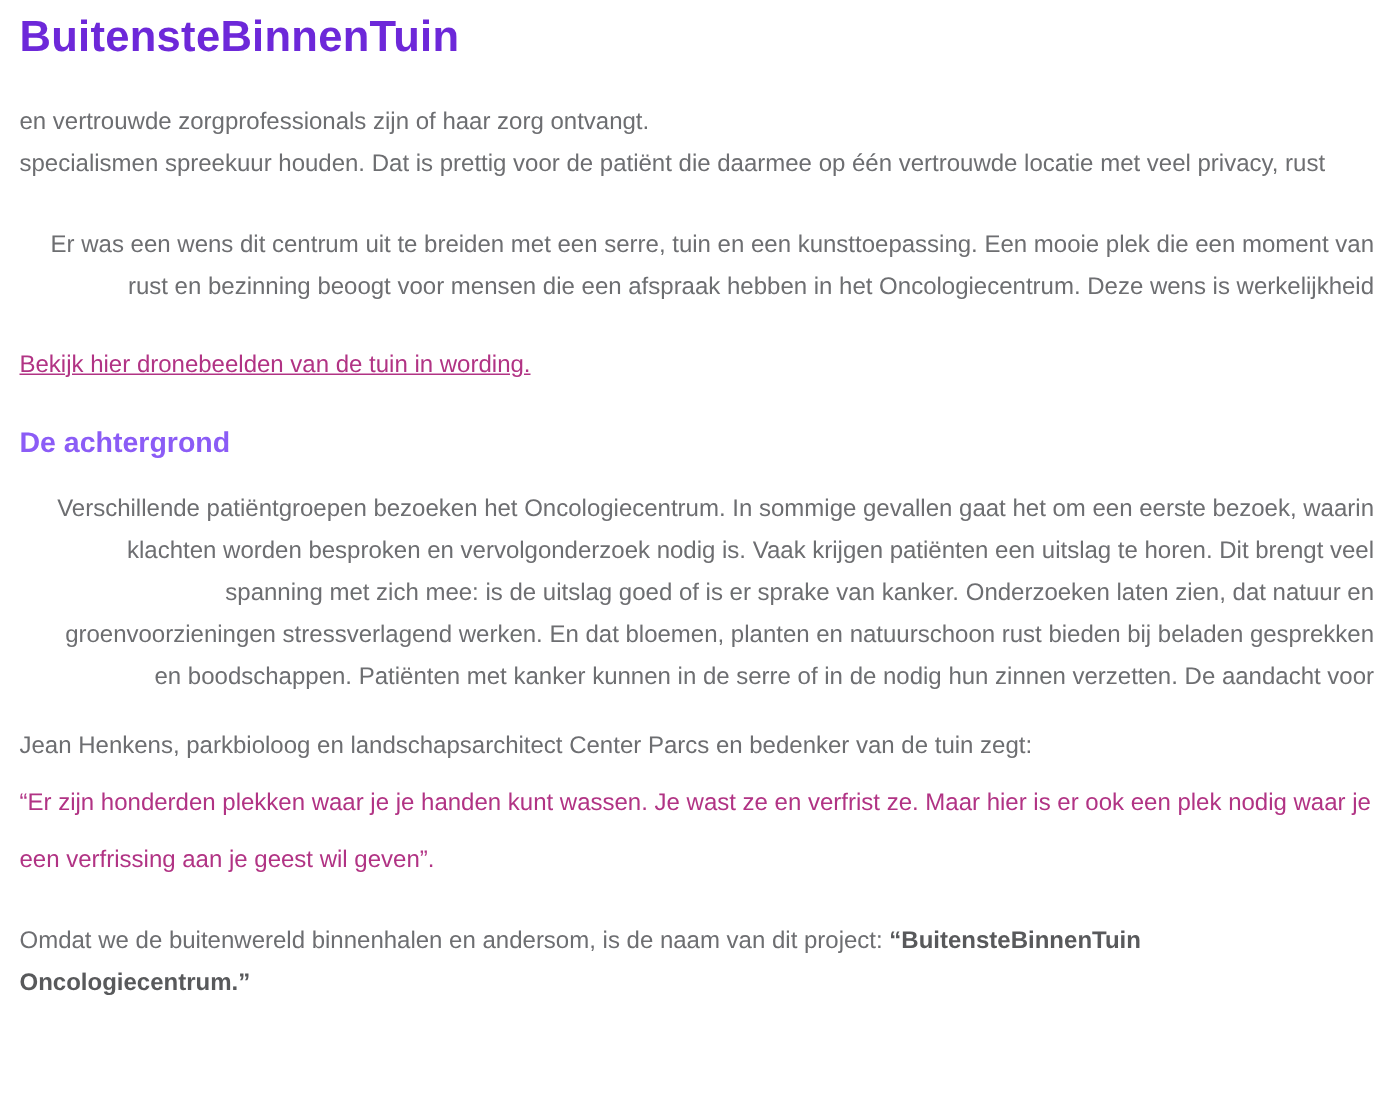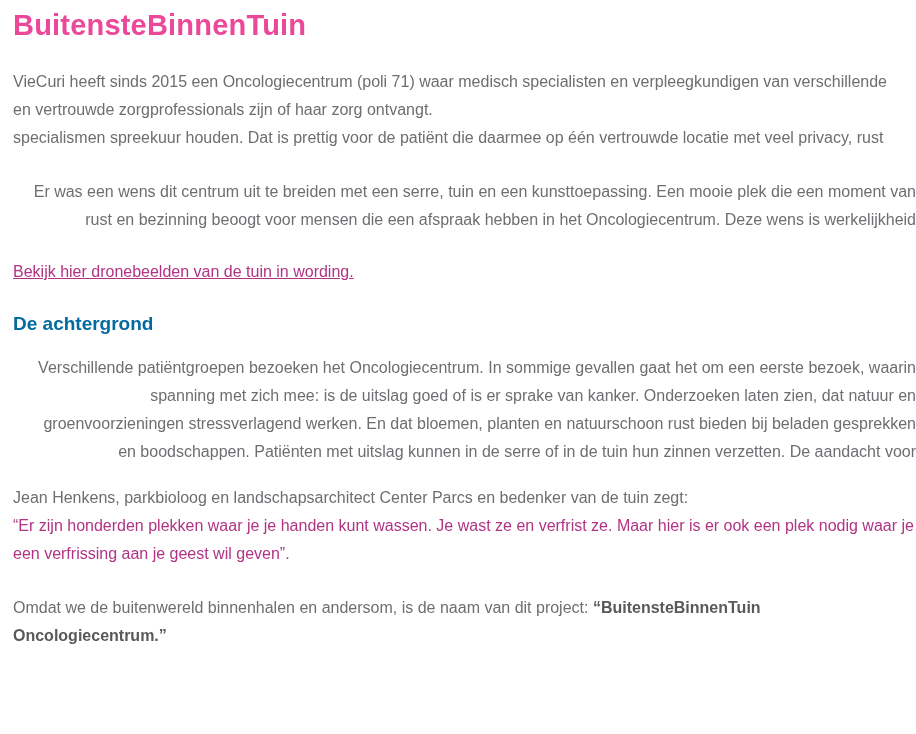--- a/index.html
+++ b/index.html
@@ -13,78 +13,78 @@
     overflow: hidden;
   }
   .article {
     padding: 8px 0 0 13px;
   }
   h1.page-title {
     margin: 0 0 26px 0;
     font-size: 29px;
     line-height: 34px;
     font-weight: bold;
-    color: #ec4899;
+    color: #6d28d9;
     letter-spacing: 0.2px;
   }
   h2.section-heading {
     margin: 14px 0 18px 0;
     font-size: 19px;
     line-height: 24px;
     font-weight: bold;
-    color: #0369a1;
+    color: #8b5cf6;
   }
   p.para {
     margin: 0 0 26px 0;
     font-size: 16px;
   }
   p.para.mb24 { margin-bottom: 24px; text-align: right; }
   p.para.mb18 { margin-bottom: 18px; text-align: right; }
   p.para.mb0  { margin-bottom: 16px; }
   .line {
     display: block;
     line-height: 28px;
     white-space: nowrap;
   }
   a.link {
     color: #b13384;
     cursor: pointer;
   }
-  .accent-text { color: #b13384; }
+  .accent-text { color: #b13384; margin-top: 10px; }
   strong.bold-name { color: #58595b; font-weight: bold; }
 </style>
 </head>
 <body>
 
 <main class="article">
 
   <h1 class="page-title">BuitensteBinnenTuin</h1>
 
   <p class="para">
-    <span class="line">VieCuri heeft sinds 2015 een Oncologiecentrum (poli 71) waar medisch specialisten en verpleegkundigen van verschillende</span>
     <span class="line">en vertrouwde zorgprofessionals zijn of haar zorg ontvangt.</span>
     <span class="line">specialismen spreekuur houden. Dat is prettig voor de patiënt die daarmee op één vertrouwde locatie met veel privacy, rust</span>
   </p>
 
   <p class="para mb24">
     <span class="line">Er was een wens dit centrum uit te breiden met een serre, tuin en een kunsttoepassing. Een mooie plek die een moment van</span>
     <span class="line">rust en bezinning beoogt voor mensen die een afspraak hebben in het Oncologiecentrum. Deze wens is werkelijkheid</span>
   </p>
 
   <p class="para">
     <span class="line"><a class="link" href="#"><span>Bekijk hier dronebeelden van de tuin in wording.</span></a></span>
   </p>
 
   <h2 class="section-heading">De achtergrond</h2>
 
   <p class="para mb18">
     <span class="line">Verschillende patiëntgroepen bezoeken het Oncologiecentrum. In sommige gevallen gaat het om een eerste bezoek, waarin</span>
+    <span class="line">klachten worden besproken en vervolgonderzoek nodig is. Vaak krijgen patiënten een uitslag te horen. Dit brengt veel</span>
     <span class="line">spanning met zich mee: is de uitslag goed of is er sprake van kanker. Onderzoeken laten zien, dat natuur en</span>
     <span class="line">groenvoorzieningen stressverlagend werken. En dat bloemen, planten en natuurschoon rust bieden bij beladen gesprekken</span>
-    <span class="line">en boodschappen. Patiënten met uitslag kunnen in de serre of in de tuin hun zinnen verzetten. De aandacht voor</span>
+    <span class="line">en boodschappen. Patiënten met kanker kunnen in de serre of in de nodig hun zinnen verzetten. De aandacht voor</span>
   </p>
 
   <p class="para">
     <span class="line">Jean Henkens, parkbioloog en landschapsarchitect Center Parcs en bedenker van de tuin zegt:</span>
     <span class="line accent-text">“Er zijn honderden plekken waar je je handen kunt wassen. Je wast ze en verfrist ze. Maar hier is er ook een plek nodig waar je</span>
     <span class="line accent-text">een verfrissing aan je geest wil geven”.</span>
   </p>
 
   <p class="para mb0">
     <span class="line"><span>Omdat we de buitenwereld binnenhalen en andersom, is de naam van dit project: </span><strong class="bold-name">“BuitensteBinnenTuin</strong></span>

